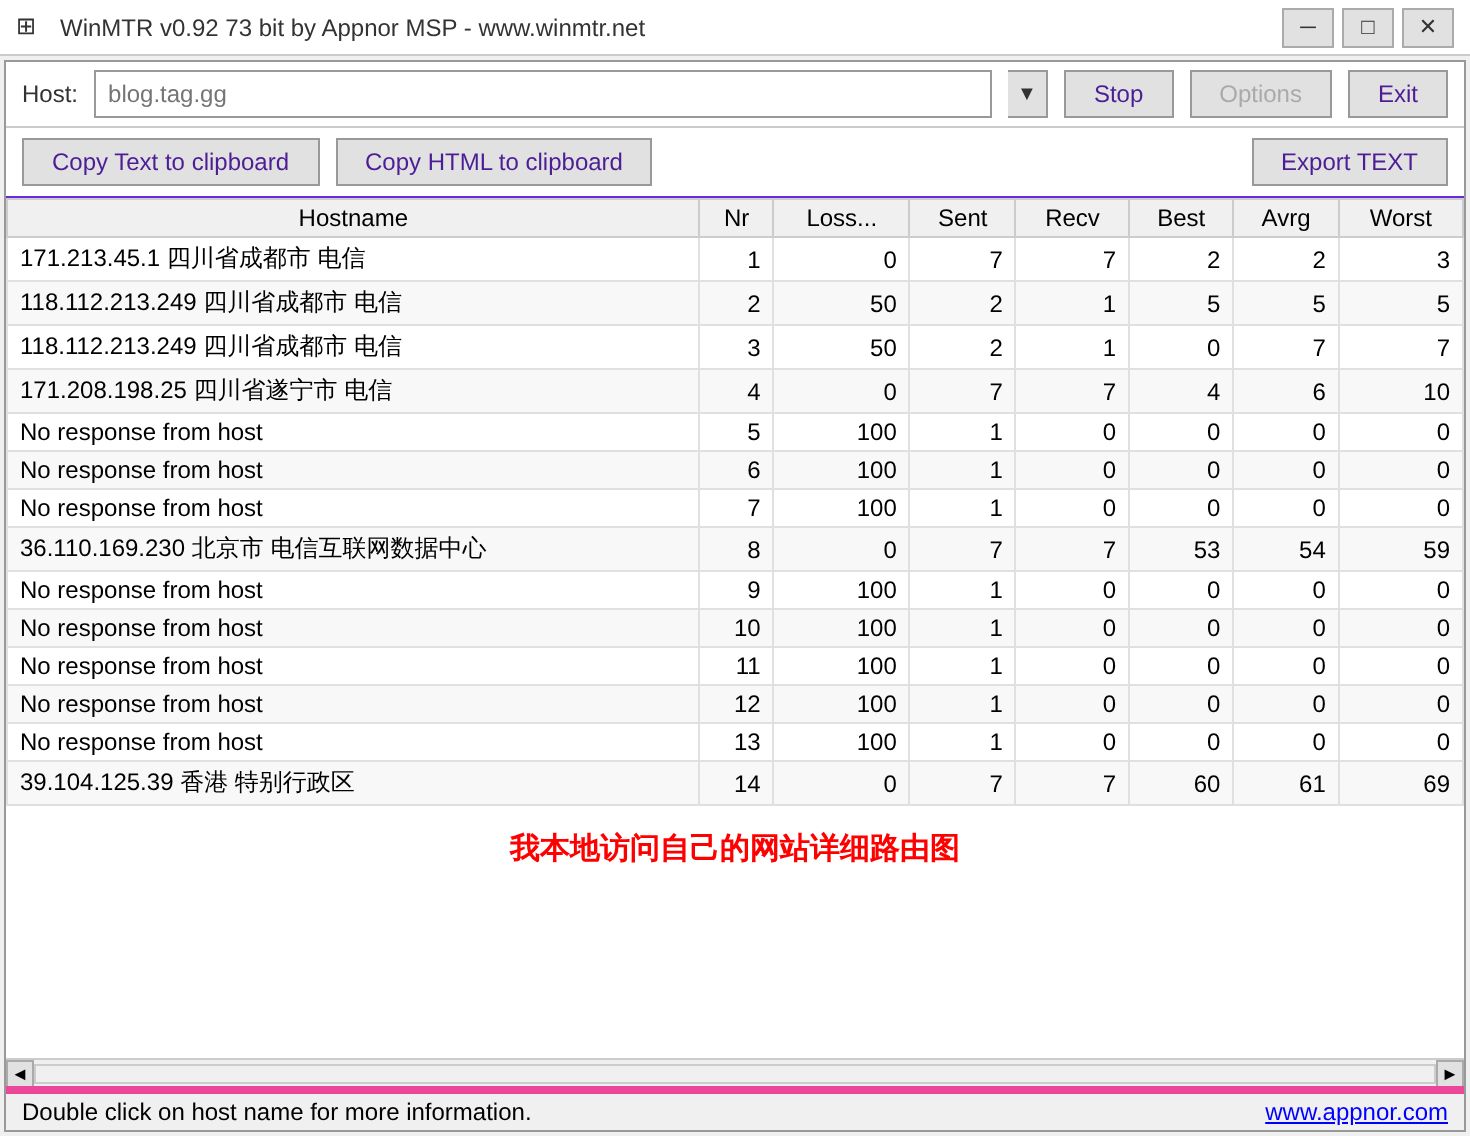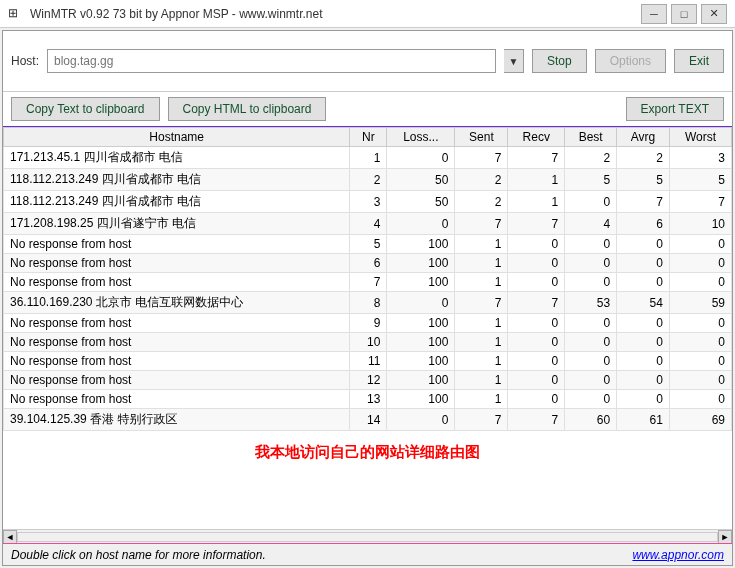--- a/index.html
+++ b/index.html
@@ -51,21 +51,21 @@
       background: #fff;
       border: 1px solid #999;
       margin: 2px;
       height: calc(568px - 32px);
       display: flex;
       flex-direction: column;
     }
     .host-row {
       display: flex;
       align-items: center;
-      padding: 18px 8px;
+      padding: 4px 8px;
       gap: 8px;
       border-bottom: 1px solid #ccc;
     }
     .host-label {
       font-size: 12px;
       color: #333;
     }
     .host-input {
       flex: 1;
       height: 24px;
@@ -88,21 +88,21 @@
       font-size: 10px;
       color: #333;
     }
     .btn {
       height: 24px;
       padding: 0 14px;
       border: 1px solid #999;
       background: #e1e1e1;
       cursor: pointer;
       font-size: 12px;
-      color: #14532d;
+      color: #4c1d95;
       white-space: nowrap;
     }
     .btn:disabled, .btn.disabled {
       color: #aaa;
       cursor: default;
     }
     .clipboard-row {
       display: flex;
       align-items: center;
       padding: 5px 8px;
@@ -176,27 +176,26 @@
     .scroll-track {
       flex: 1;
       height: 10px;
       background: #f0f0f0;
       border: 1px solid #ccc;
       margin: 2px 0;
     }
     .status-bar {
       height: 22px;
       background: #f0f0f0;
-      border-top: 1px solid #ec4899;
+      border-top: 4px solid #ec4899;
       display: flex;
       align-items: center;
       justify-content: space-between;
       padding: 0 8px;
       font-size: 12px;
-      font-style: italic;
     }
     .status-link {
       color: #0000ff;
       text-decoration: underline;
       cursor: pointer;
       font-size: 12px;
       margin-left: 44px;
     }
   </style>
 </head>

